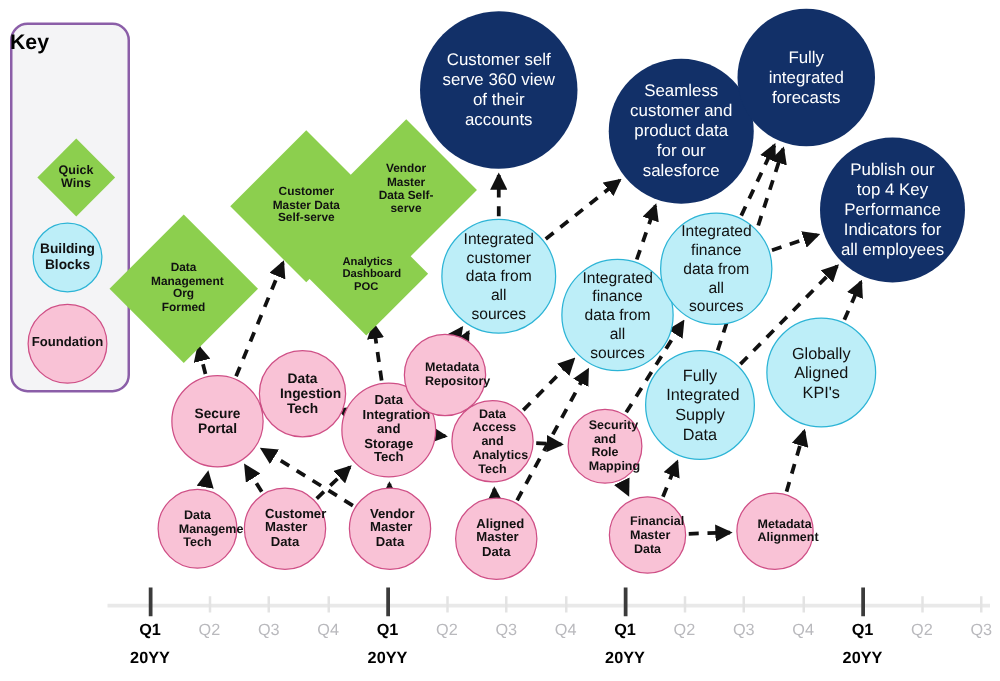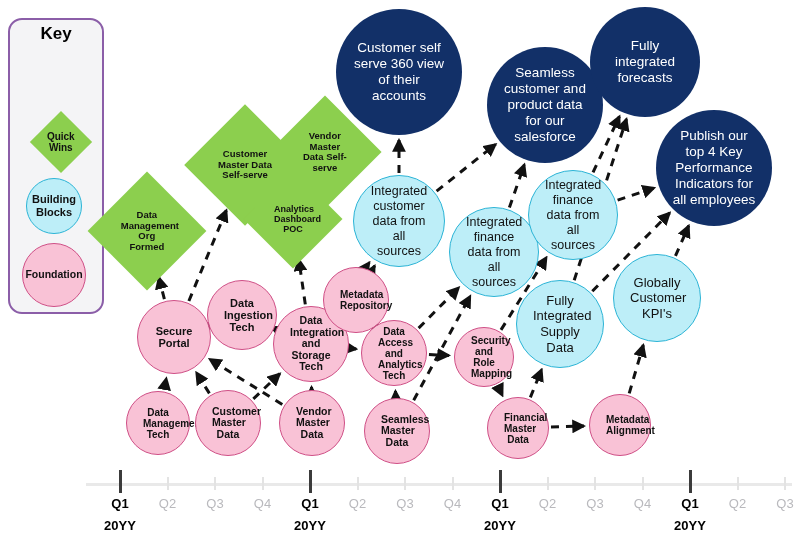--- a/index.html
+++ b/index.html
@@ -4,21 +4,21 @@
 <style>
   html,body{margin:0;padding:0;background:#ffffff;}
   body{width:800px;height:545px;overflow:hidden;
        font-family:"Liberation Sans","DejaVu Sans",sans-serif;}
   #stage{position:relative;width:800px;height:545px;}
   #wires{position:absolute;left:0;top:0;width:800px;height:545px;pointer-events:none;}
 
   
   .key-box{position:absolute;left:8px;top:18px;width:96px;height:296px;
            background:#f4f4f6;border:2px solid #8b5ea8;border-radius:14px;box-sizing:border-box;}
-  .key-title{position:absolute;left:8px;top:24px;width:96px;text-align:center;
+  .key-title{position:absolute;left:8px;top:24px;width:96px;text-align:left;
              font-size:17px;font-weight:bold;color:#000;}
   .key-node{position:absolute;display:flex;align-items:center;justify-content:center;
             text-align:center;line-height:1.05;}
 
   
   .node{position:absolute;display:flex;align-items:center;justify-content:center;
         text-align:center;box-sizing:border-box;z-index:3;}
   .node .lbl{display:block;width:100%;padding:0 16px;box-sizing:border-box;}
 
   .priority{border-radius:50%;background:#123068;color:#ffffff;
@@ -135,21 +135,21 @@
       <div class="node block" style="left: 449px; top: 207px; width: 90px; height: 90px; font-size: 12.5px;">
         <span class="lbl">Integrated finance data from all sources</span>
       </div>
       <div class="node block" style="left: 528px; top: 170px; width: 90px; height: 90px; font-size: 12.5px;">
         <span class="lbl">Integrated finance data from all sources</span>
       </div>
       <div class="node block" style="left: 516px; top: 280px; width: 88px; height: 88px; font-size: 13px;">
         <span class="lbl">Fully Integrated Supply Data</span>
       </div>
       <div class="node block" style="left: 613px; top: 254px; width: 88px; height: 88px; font-size: 13px;">
-        <span class="lbl">Globally Customer KPI's</span>
+        <span class="lbl">Globally Aligned KPI's</span>
       </div>
       <div class="node found" style="left: 137px; top: 300px; width: 74px; height: 74px; font-size: 11px;">
         <span class="lbl">Secure Portal</span>
       </div>
       <div class="node found" style="left: 207px; top: 280px; width: 70px; height: 70px; font-size: 11px;">
         <span class="lbl">Data Ingestion Tech</span>
       </div>
       <div class="node found" style="left: 273px; top: 306px; width: 76px; height: 76px; font-size: 10.5px;">
         <span class="lbl">Data Integration and Storage Tech</span>
       </div>
@@ -165,21 +165,21 @@
       <div class="node found" style="left: 126px; top: 391px; width: 64px; height: 64px; font-size: 10px;">
         <span class="lbl">Data Management Tech</span>
       </div>
       <div class="node found" style="left: 195px; top: 390px; width: 66px; height: 66px; font-size: 10.5px;">
         <span class="lbl">Customer Master Data</span>
       </div>
       <div class="node found" style="left: 279px; top: 390px; width: 66px; height: 66px; font-size: 10.5px;">
         <span class="lbl">Vendor Master Data</span>
       </div>
       <div class="node found" style="left: 364px; top: 398px; width: 66px; height: 66px; font-size: 10.5px;">
-        <span class="lbl">Seamless Master Data</span>
+        <span class="lbl">Aligned Master Data</span>
       </div>
       <div class="node found" style="left: 487px; top: 397px; width: 62px; height: 62px; font-size: 10px;">
         <span class="lbl">Financial Master Data</span>
       </div>
       <div class="node found" style="left: 589px; top: 394px; width: 62px; height: 62px; font-size: 10px;">
         <span class="lbl">Metadata Alignment</span>
       </div>
     </div>
 
   <div class="axis"></div>

